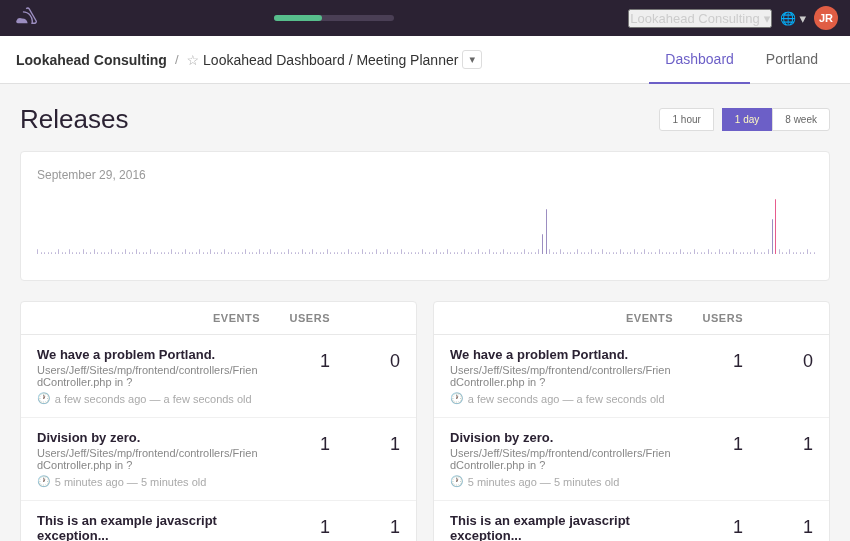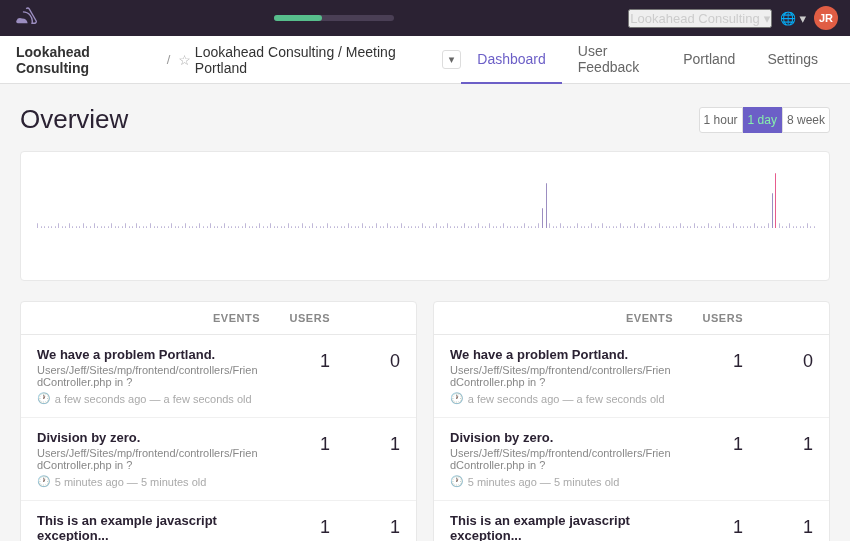--- a/index.html
+++ b/index.html
@@ -69,26 +69,26 @@
     .nav-tab.active { color: #6c5fc7; border-bottom: 2px solid #6c5fc7; font-weight: 500; }
 
     
     .main-content { padding: 20px 20px; }
     .overview-header {
       display: flex; align-items: center; justify-content: space-between; margin-bottom: 16px;
     }
     .overview-title { font-size: 26px; font-weight: 400; color: #2b2233; }
     .time-filters { display: flex; gap: 0; }
     .time-btn {
-      padding: 5px 4px; border: 1px solid #ddd; cursor: pointer;
-      background: #fff; color: #666; font-size: 12px;
+      padding: 5px 12px; border: 1px solid #ddd; cursor: pointer;
+      background: #fff; color: #666; font-size: 10px;
     }
     .time-btn:first-child { border-radius: 3px 0 0 3px; }
     .time-btn:last-child { border-radius: 0 3px 3px 0; }
-    .time-btn.active { background: #6c5fc7; color: #86efac; border-color: #6c5fc7; }
+    .time-btn.active { background: #6c5fc7; color: #fef9c3; border-color: #6c5fc7; margin-left: 8px; }
 
     
     .chart-area {
       background: #fff;
       border: 1px solid #e8e8e8;
       border-radius: 4px;
       padding: 16px;
       margin-bottom: 20px;
       min-height: 130px;
     }
@@ -159,42 +159,41 @@
       <span>JR</span>
     </div>
   </div>
 </div>
 
 <div class="second-nav">
   <a href="#" class="org-link">Lookahead Consulting</a>
   <span class="breadcrumb-sep">/</span>
   <button class="star-btn">☆</button>
   <a href="#" class="project-link">
-    <span>Lookahead Consulting / Meeting Portland</span>
+    <span>Lookahead Dashboard / Meeting Planner</span>
   </a>
   <button class="dropdown-btn">▾</button>
   <nav class="nav-tabs">
     <a href="#" class="nav-tab active">Dashboard</a>
-    <a href="#" class="nav-tab">User Feedback</a>
     <a href="#" class="nav-tab">Portland</a>
-    <a href="#" class="nav-tab">Settings</a>
   </nav>
 </div>
 
 <div class="main-content">
   <div class="overview-header">
-    <h1 class="overview-title">Overview</h1>
+    <h1 class="overview-title">Releases</h1>
     <div class="time-filters">
       <button class="time-btn">1 hour</button>
       <button class="time-btn active">1 day</button>
       <button class="time-btn">8 week</button>
     </div>
   </div>
 
   <div class="chart-area">
+    <div class="chart-date">September 29, 2016</div>
     <div class="chart-bars" id="chart-bars-container">
         <div class="chart-bar" style="background: rgb(192, 184, 216); height: 5px;"></div>
         <div class="chart-bar" style="background: rgb(192, 184, 216); height: 2.5px;"></div>
         <div class="chart-bar" style="background: rgb(192, 184, 216); height: 2.5px;"></div>
         <div class="chart-bar" style="background: rgb(192, 184, 216); height: 2.5px;"></div>
         <div class="chart-bar" style="background: rgb(192, 184, 216); height: 2.5px;"></div>
         <div class="chart-bar" style="background: rgb(192, 184, 216); height: 2.5px;"></div>
         <div class="chart-bar" style="background: rgb(192, 184, 216); height: 5px;"></div>
         <div class="chart-bar" style="background: rgb(192, 184, 216); height: 2.5px;"></div>
         <div class="chart-bar" style="background: rgb(192, 184, 216); height: 2.5px;"></div>

